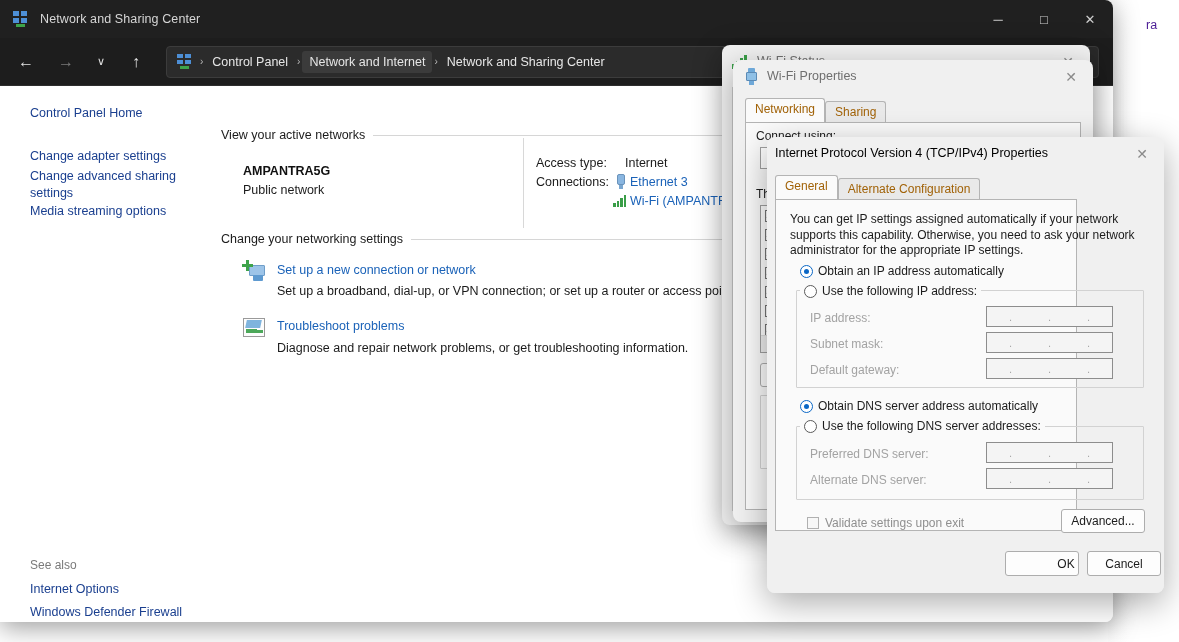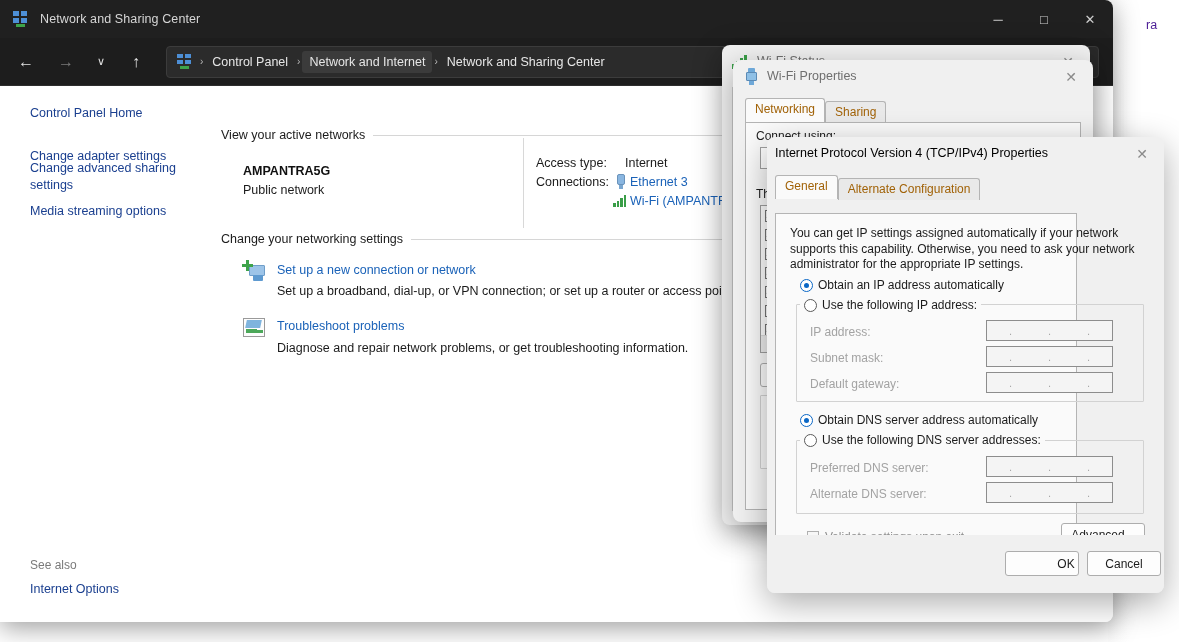--- a/index.html
+++ b/index.html
@@ -267,25 +267,26 @@
         <span class="crumb">Network and Sharing Center</span>
         <span class="addr-chevron">∨</span>
       </div>
     </div>
 
     <div class="cp-body">
 
       <div class="cp-sidebar">
         <div class="side-link" style="top:19px;">Control Panel Home</div>
         <div class="side-link" style="top:62px;">Change adapter settings</div>
-        <div class="side-link" style="top:74px;width:150px;">Change advanced sharing settings</div>
+        <div class="side-link" style="top:82px;width:150px;">Change advanced sharing settings</div>
         <div class="side-link" style="top:117px;">Media streaming options</div>
 
         <div class="see-also" style="top:472px;">See also</div>
         <div class="side-link" style="top:495px;">Internet Options</div>
+        <div class="side-link" style="top:518px;width:180px;">Windows Defender Firewall</div>
       </div>
 
       <div class="cp-main">
 
 
         <div class="section-row" style="left:6px;top:42px;width:700px;">
           <span class="section-label">View your active networks</span>
           <span class="section-rule"></span>
         </div>
 
@@ -419,21 +420,21 @@
     <div class="dlg-title">
       <span>Internet Protocol Version 4 (TCP/IPv4) Properties</span>
     </div>
     <div class="dlg-close">✕</div>
 
     <div class="tabstrip" style="left:8px;top:38px;">
       <div class="tab active">General</div>
       <div class="tab">Alternate Configuration</div>
     </div>
 
-    <div class="tabpanel" style="left:8px;top:76px;width:302px;height:332px;">
+    <div class="tabpanel" style="left:8px;top:62px;width:302px;height:332px;">
 
       <div class="ip-desc" style="left:14px;top:12px;width:351px;">You can get IP settings assigned automatically if your network supports this capability. Otherwise, you need to ask your network administrator for the appropriate IP settings.</div>
 
       <div class="radio-row" style="left:24px;top:64px;">
         <span class="radio sel"></span>
         <span>Obtain an IP address automatically</span>
       </div>
 
       <div class="group" style="left:20px;top:90px;width:348px;height:98px;"></div>
       <div class="radio-row" style="left:24px;top:84px;background:#fafafa;padding:0 4px;">

